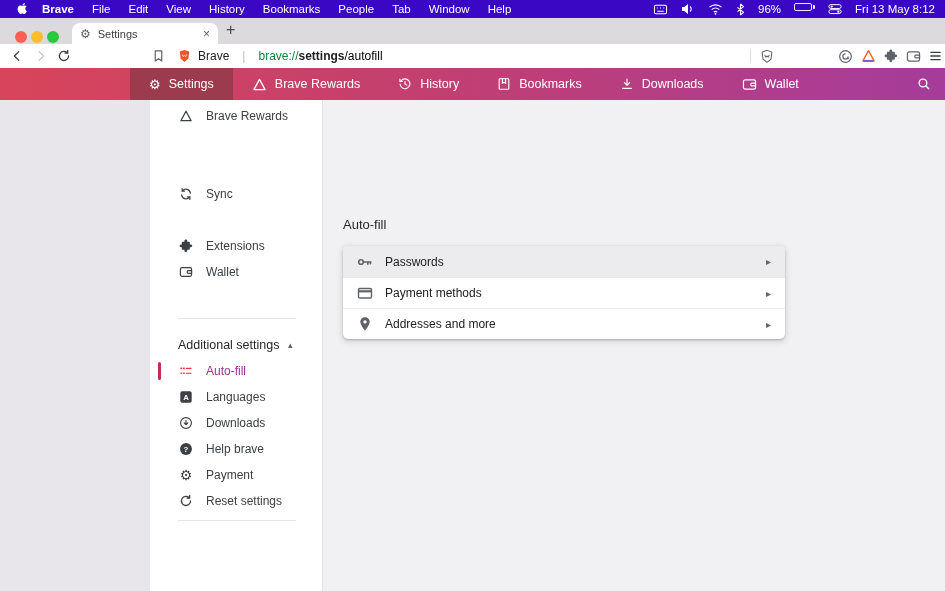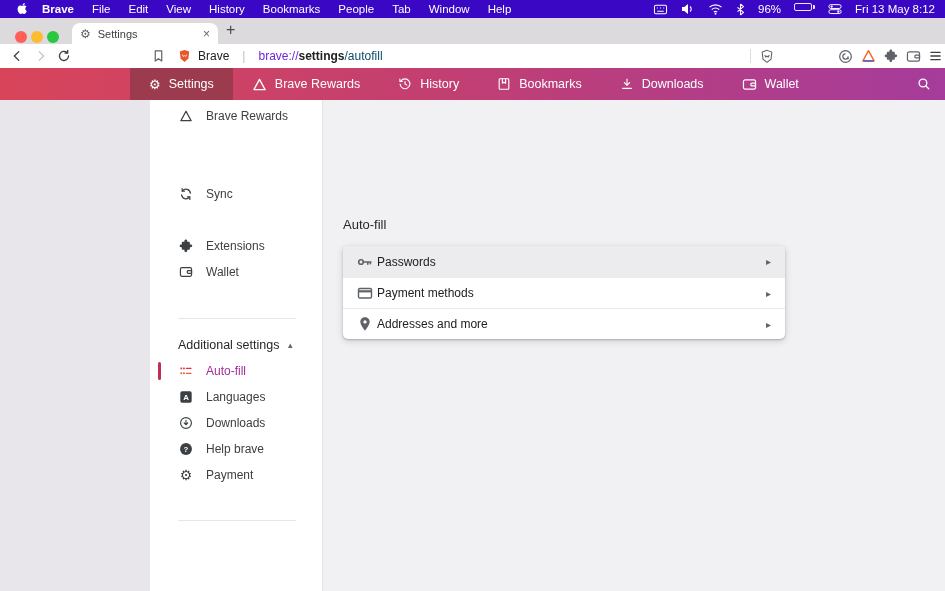--- a/index.html
+++ b/index.html
@@ -30,23 +30,23 @@
   #tab-title{font-size:11px;color:#3C4043;flex:1}
   #tab-close{font-size:12px;color:#5F6368;line-height:1}
   #new-tab{position:absolute;left:226px;top:3px;font-size:16px;color:#4A4A4A}
   .gear-glyph{color:#5F6368;font-size:12px;line-height:1}
 
   
   #toolbar{position:absolute;left:0;top:44px;width:945px;height:24px;background:#fff}
   .tb{position:absolute;top:4px;height:16px;display:flex;align-items:center}
   .urltext{font-size:12px;color:#202124;white-space:nowrap}
   .url-sep{color:#BDBDBD;padding:0 6px}
-  .url-scheme{color:#6d28d9}
+  .url-scheme{color:#15803d}
   .url-host{font-weight:bold;color:#202124}
-  .url-rest{color:#0c4a6e}
+  .url-rest{color:#000000}
   .vdiv{width:1px;height:14px;background:#DADCE0}
 
   
   #navbar{position:absolute;left:0;top:68px;width:945px;height:32px;
           background:linear-gradient(90deg,#D8455A 0%,#C33F70 45%,#A53C9B 100%);
           display:flex;align-items:stretch;padding-left:130px;box-sizing:border-box}
   .nav-item{display:flex;align-items:center;gap:8px;padding:0 19px;color:#fff;
             font-size:12.5px;white-space:nowrap}
   .nav-item.active{background:#9C3A4E}
   .nav-gear{font-size:13px;color:#fff;line-height:1}
@@ -70,21 +70,21 @@
                padding-left:28px;box-sizing:border-box}
   #addl-header .hdr{font-size:12.5px;color:#27272A}
   #addl-caret{position:absolute;left:138px;font-size:9px;color:#5F6368}
   #about{position:absolute;left:28px;top:438px;display:flex;gap:14px;align-items:flex-start}
   .about-txt{font-size:11px;color:#AEACB1;line-height:15px}
 
   
   #main-title{position:absolute;left:343px;top:117px;font-size:13px;color:#27272A}
   #card{position:absolute;left:343px;top:146px;width:442px;background:#fff;border-radius:5px;
         box-shadow:0 1px 2px rgba(60,64,67,.3),0 2px 6px 1px rgba(60,64,67,.15)}
-  .card-row{height:31px;display:flex;align-items:center;padding:0 14px;gap:4px;
+  .card-row{height:31px;display:flex;align-items:center;padding:0 14px;gap:12px;
             box-sizing:border-box}
   .card-row.first{background:#ECEBEE;border-radius:5px 5px 0 0}
   .card-row + .card-row{border-top:1px solid #EAE9EC}
   .card-row .lbl{font-size:12px;color:#202124;flex:1}
   .row-ic{width:16px;height:16px;color:#5F6368;flex:0 0 16px}
   .chev{font-size:10px;color:#5F6368}
 </style>
 </head>
 <body>
 
@@ -391,20 +391,29 @@
         </svg>
       </span>
       <span class="lbl">Help brave</span>
     </div>
 
     <div class="side-item" style="top:362px">
       <span class="side-ic" style="font-size:14px;color:#3C4043">⚙</span>
       <span class="lbl">Payment</span>
     </div>
 
+    <div class="side-item" style="top:388px">
+      <span class="side-ic">
+        <svg width="14" height="14" viewBox="0 0 16 16" fill="none" stroke="#3C4043" stroke-width="1.5" stroke-linecap="round">
+          <path d="M13.2 8A5.2 5.2 0 1 1 11.6 4.2"></path>
+          <path d="M12.2 1.6v3h-3"></path>
+        </svg>
+      </span>
+      <span class="lbl">Reset settings</span>
+    </div>
 
     <div class="side-div" style="top:420px"></div>
 
   </div>
 
   <div id="main-title">Auto-fill</div>
 
   <div id="card">
     <div class="card-row first">
       <span class="row-ic">

